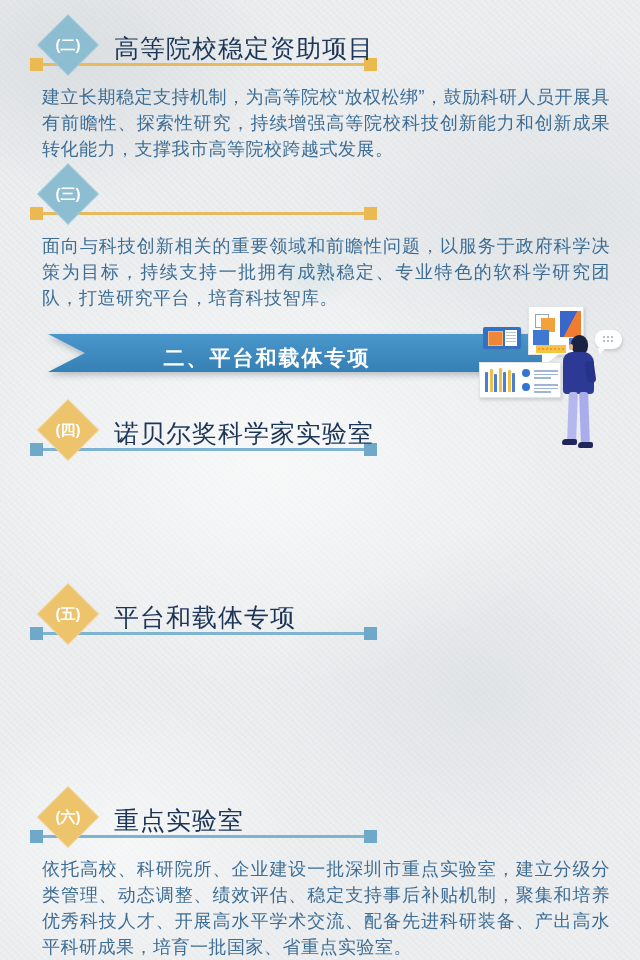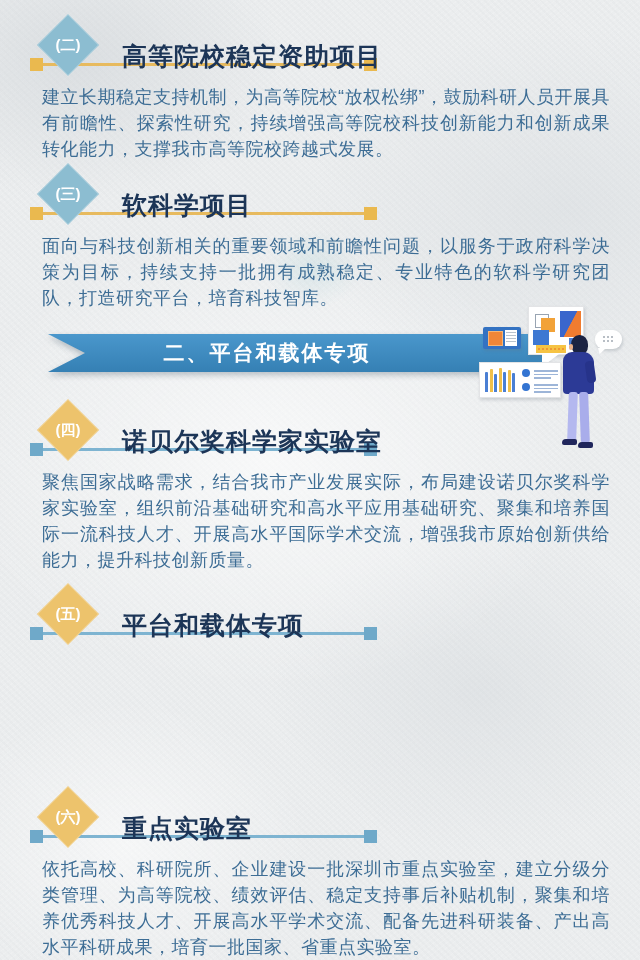--- a/index.html
+++ b/index.html
@@ -40,22 +40,22 @@
   }
   .v-gold .diamond{background:#8cbdd1;}
   .v-blue .diamond{background:#edc36c;}
   .diamond span{
     transform:rotate(-45deg);
     color:#ffffff;font-size:15px;font-weight:bold;letter-spacing:0;
     white-space:nowrap;
   }
 
   .sec-title{
-    position:absolute;left:110px;top:27px;margin:12px;
-    font-size:25px;line-height:34px;font-weight:bold;color:#1c3557;
+    position:absolute;left:110px;top:27px;margin:4px;
+    font-size:25px;line-height:34px;font-weight:normal;color:#1c3557;
     letter-spacing:1px;white-space:nowrap;
   }
   .sec-body{
     position:absolute;left:42px;top:84px;width:568px;margin:0;
     font-size:18px;line-height:26px;color:#3d6d95;
     text-align:justify;letter-spacing:.5px;
   }
 
   
   #sec2{top:0;}
@@ -66,21 +66,21 @@
 
   
   .ribbon-wrap{
     position:absolute;left:48px;top:334px;width:500px;height:38px;z-index:1;
     filter:drop-shadow(0 3px 3px rgba(70,90,105,.35));
   }
   .ribbon{
     width:100%;height:100%;
     background:linear-gradient(#4a97cc,#3580b4);
     clip-path:polygon(0 0,100% 0,100% 100%,0 100%,37px 50%);
-    display:flex;align-items:center;justify-content:center;
+    display:flex;align-items:flex-end;justify-content:center;
     padding-right:62px;box-sizing:border-box;
   }
   .ribbon span{color:#ffffff;font-size:21px;font-weight:bold;letter-spacing:2px;white-space:nowrap;}
 
   
   .illu{position:absolute;left:470px;top:298px;width:170px;height:152px;z-index:3;}
   .card{position:absolute;background:#ffffff;border:1px solid #e3e4e6;
         box-shadow:1px 2px 3px rgba(100,110,125,.25);box-sizing:border-box;}
 
   .mini-card{left:13px;top:29px;width:38px;height:22px;background:#3372c2;border:none;border-radius:2px;}
@@ -145,21 +145,20 @@
     </div>
     <h2 class="sec-title">高等院校稳定资助项目</h2>
     <p class="sec-body">建立长期稳定支持机制，为高等院校“放权松绑”，鼓励科研人员开展具有前瞻性、探索性研究，持续增强高等院校科技创新能力和创新成果转化能力，支撑我市高等院校跨越式发展。</p>
   </div>
 
   <div class="section v-gold" id="sec3">
     <div class="rule"></div>
     <div class="diamond">
       <span>(三)</span>
     </div>
-    <h2 class="sec-title">软科学项目</h2>
     <p class="sec-body">面向与科技创新相关的重要领域和前瞻性问题，以服务于政府科学决策为目标，持续支持一批拥有成熟稳定、专业特色的软科学研究团队，打造研究平台，培育科技智库。</p>
   </div>
 
   <div class="ribbon-wrap">
     <div class="ribbon">
       <span>二、平台和载体专项</span>
     </div>
   </div>
 
   <div class="illu">
@@ -223,33 +222,32 @@
       <div class="b-dots"></div>
     </div>
   </div>
 
   <div class="section v-blue" id="sec4">
     <div class="rule"></div>
     <div class="diamond">
       <span>(四)</span>
     </div>
     <h2 class="sec-title">诺贝尔奖科学家实验室</h2>
-    <p class="sec-body">聚焦国家战略需求，结合我市产业发展实际，布局建设诺贝尔奖科学家实验室，组织前沿基础研究和高水平应用基础研究、聚集和培养国际一流科技人才、开展高水平国际学术交流，增强我市原始创新供给能力，提升科技创新质量。</p>
   </div>
 
   <div class="section v-blue" id="sec5">
     <div class="rule"></div>
     <div class="diamond">
       <span>(五)</span>
     </div>
     <h2 class="sec-title">平台和载体专项</h2>
   </div>
 
   <div class="section v-blue" id="sec6">
     <div class="rule"></div>
     <div class="diamond">
       <span>(六)</span>
     </div>
     <h2 class="sec-title">重点实验室</h2>
-    <p class="sec-body">依托高校、科研院所、企业建设一批深圳市重点实验室，建立分级分类管理、为高等院校、绩效评估、稳定支持事后补贴机制，聚集和培养优秀科技人才、开展高水平学术交流、配备先进科研装备、产出高水平科研成果，培育一批国家、省重点实验室。</p>
+    <p class="sec-body">依托高校、科研院所、企业建设一批深圳市重点实验室，建立分级分类管理、动态调整、绩效评估、稳定支持事后补贴机制，聚集和培养优秀科技人才、开展高水平学术交流、配备先进科研装备、产出高水平科研成果，培育一批国家、省重点实验室。</p>
   </div>
 
 </div>
 
 </body></html>

